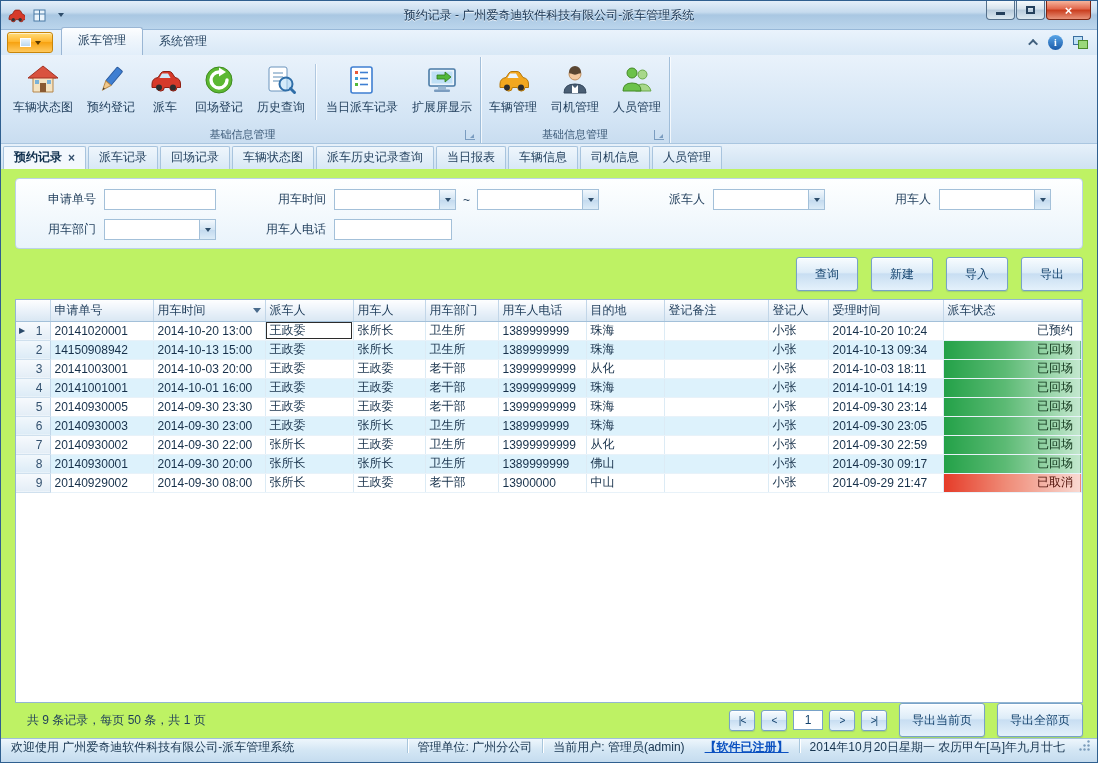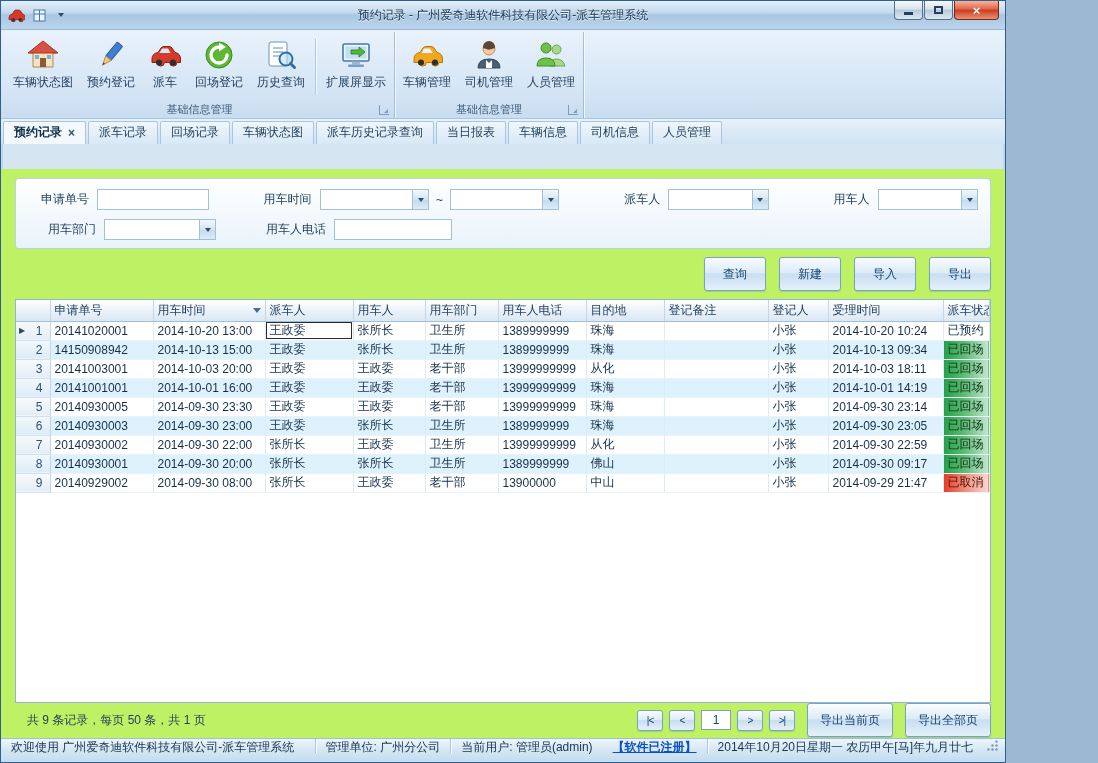--- a/index.html
+++ b/index.html
@@ -1,19 +1,19 @@
 <!DOCTYPE html>
 <html><head>
 <meta charset="utf-8">
 <style>
   * { margin:0; padding:0; box-sizing:border-box; }
   html,body { width:1098px; height:763px; }
   body { font-family:"Liberation Sans","DejaVu Sans",sans-serif; font-size:12px; color:#1e3c5a; background:#9db8d2; }
 
-  .window { position:relative; width:1006px; height:763px; border:1px solid #2f5f8f; background:#d6e5f2; overflow:hidden; box-shadow:inset 0 0 0 2px #bcd6ec; }
+  .window { position:relative; width:1098px; height:763px; border:1px solid #2f5f8f; background:#d6e5f2; overflow:hidden; box-shadow:inset 0 0 0 2px #bcd6ec; }
 
   
   .titlebar { height:29px; background:linear-gradient(to bottom,#e3eef9 0%,#c6dbee 40%,#a9c7e2 50%,#bbd5ec 100%); border-bottom:1px solid #98b8d8; display:flex; align-items:center; position:relative; padding-left:6px; }
   .titlebar .title { position:absolute; left:0; right:0; text-align:center; color:#16314e; text-shadow:0 1px 0 rgba(255,255,255,.8); pointer-events:none; }
   .app-icon { width:18px; height:18px; margin-right:4px; }
   .qat { display:flex; align-items:center; gap:2px; z-index:2; }
   .qat-btn { width:20px; height:19px; display:flex; align-items:center; justify-content:center; border-radius:3px; }
   .arr-down { width:0; height:0; border-left:3.5px solid transparent; border-right:3.5px solid transparent; border-top:4.5px solid #2e4d6b; }
   .win-buttons { position:absolute; top:0; right:6px; display:flex; z-index:3; }
   .win-btn { width:29px; height:19px; margin-left:1px; border:1px solid #54708c; border-top:none; border-radius:0 0 4px 4px; background:linear-gradient(#f6fafc,#d5e2ec 45%,#b6cadb 50%,#dce9f2); display:flex; align-items:center; justify-content:center; }
@@ -138,20 +138,36 @@
         </div>
       <div class="win-btn">
           <span class="glyph-max"></span>
         </div>
       <div class="win-btn close">
           <span>×</span>
         </div>
     </div>
   </div>
 
+  <div class="ribbon-tabs">
+    <div class="app-button">
+      <span class="app-glyph"></span>
+      <i class="arr-down"></i>
+    </div>
+    <div class="ribbon-tab active">派车管理</div>
+    <div class="ribbon-tab">系统管理</div>
+    <div class="ribbon-right">
+      <span class="chevron-up"></span>
+      <span class="info-icon">i</span>
+      <span class="skin-icon">
+          <i></i>
+          <i></i>
+        </span>
+    </div>
+  </div>
 
   <div class="ribbon-body">
     <div class="ribbon-group">
       <div class="group-items">
         <div class="ribbon-item">
           <svg viewBox="0 0 32 32">
               <path d="M16 4 L29 14 H26 V28 H6 V14 H3 Z" fill="#f4e3c2" stroke="#b5854a"></path>
               <path d="M16 2 L31 14 H1 Z" fill="#d9523f" stroke="#a33224"></path>
               <rect x="13" y="19" width="6" height="9" fill="#8a5a32"></rect>
               <rect x="8" y="16" width="4" height="4" fill="#7ab2d8"></rect>
@@ -191,20 +207,32 @@
               <rect x="4" y="3" width="18" height="24" rx="2" fill="#fff" stroke="#6a94bd"></rect>
               <line x1="8" y1="9" x2="18" y2="9" stroke="#9ab8d2" stroke-width="1.6"></line>
               <line x1="8" y1="13" x2="18" y2="13" stroke="#9ab8d2" stroke-width="1.6"></line>
               <line x1="8" y1="17" x2="15" y2="17" stroke="#9ab8d2" stroke-width="1.6"></line>
               <circle cx="21" cy="20" r="6.5" fill="rgba(180,220,245,.55)" stroke="#2f6ea8" stroke-width="2"></circle>
               <line x1="25.5" y1="24.5" x2="29.5" y2="28.5" stroke="#2f6ea8" stroke-width="3" stroke-linecap="round"></line>
             </svg>
           <span class="lbl">历史查询</span>
         </div>
         <div class="ribbon-sep"></div>
+        <div class="ribbon-item">
+          <svg viewBox="0 0 32 32">
+              <rect x="5" y="3" width="21" height="26" rx="2" fill="#fff" stroke="#3f7fd2" stroke-width="1.6"></rect>
+              <rect x="9" y="7" width="3" height="3" fill="#e85a3a"></rect>
+              <line x1="14" y1="8.5" x2="22" y2="8.5" stroke="#3f7fd2" stroke-width="1.6"></line>
+              <rect x="9" y="13" width="3" height="3" fill="#3aa1d8"></rect>
+              <line x1="14" y1="14.5" x2="22" y2="14.5" stroke="#3f7fd2" stroke-width="1.6"></line>
+              <rect x="9" y="19" width="3" height="3" fill="#52b83a"></rect>
+              <line x1="14" y1="20.5" x2="22" y2="20.5" stroke="#3f7fd2" stroke-width="1.6"></line>
+            </svg>
+          <span class="lbl">当日派车记录</span>
+        </div>
         <div class="ribbon-item">
           <svg viewBox="0 0 32 32">
               <rect x="3" y="5" width="26" height="17" rx="1.5" fill="#eaf4fc" stroke="#4a7ba6" stroke-width="1.6"></rect>
               <rect x="5.5" y="7.5" width="21" height="12" fill="#bfe0f5"></rect>
               <path d="M11 13.5 h8 v-3 l6 5 -6 5 v-3 h-8 z" fill="#52b83a" stroke="#2e7a1a" stroke-width=".8" transform="translate(0,-2.5)"></path>
               <rect x="12" y="22.5" width="8" height="3" fill="#9ab8d2"></rect>
               <rect x="8" y="25.5" width="16" height="2.5" rx="1" fill="#7a9cc0"></rect>
             </svg>
           <span class="lbl">扩展屏显示</span>
         </div>

